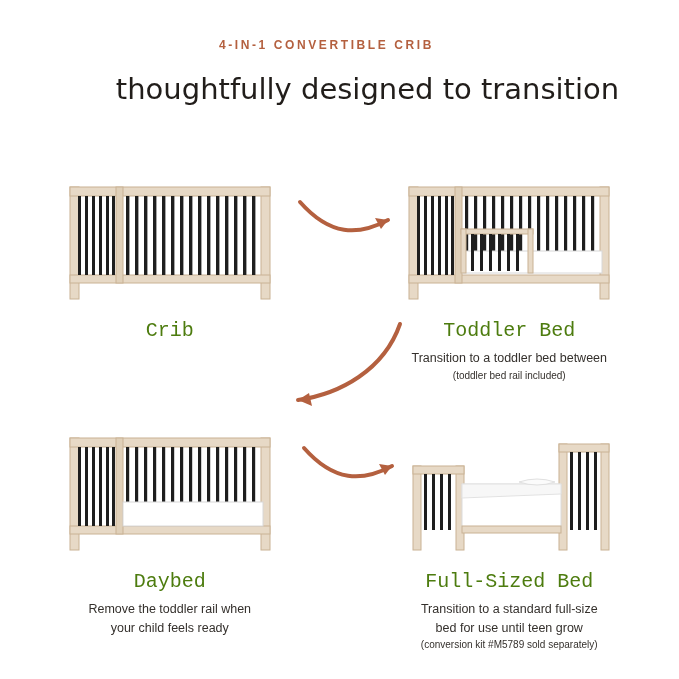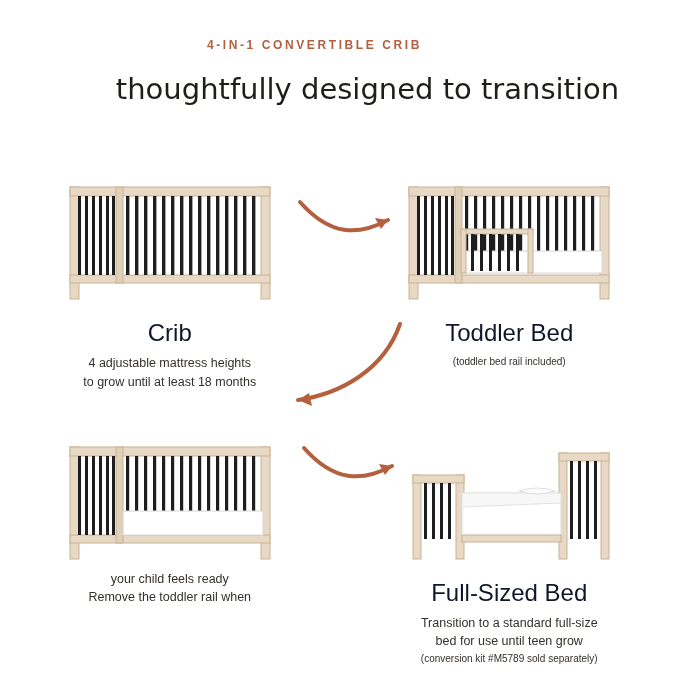--- a/index.html
+++ b/index.html
@@ -15,21 +15,21 @@
     overflow: hidden;
   }
   .page {
     position: relative;
     width: 679px;
     height: 679px;
   }
   .eyebrow {
     position: absolute;
     top: 38px;
-    left: 0;
+    left: 12px;
     width: 629px;
     text-align: center;
     font-size: 12px;
     letter-spacing: 2.6px;
     color: #b4603f;
     font-weight: 700;
   }
   .headline {
     position: absolute;
     top: 70px;
@@ -63,23 +63,23 @@
     align-items: center;
   }
   .art {
     height: 145px;
     display: flex;
     align-items: flex-end;
     justify-content: center;
   }
   .cap-title {
     margin-top: 16px;
-    font-size: 24px;
-    font-family: Liberation Sans, sans-serif;
-    color: #0f172a;
+    font-size: 20px;
+    font-family: Liberation Mono, monospace;
+    color: #4d7c0f;
   }
   .cap-body {
     margin-top: 7px;
     font-size: 12.5px;
     line-height: 1.5;
     text-align: center;
     color: #34302c;
     width: 300px;
   }
   .cap-note {
@@ -150,24 +150,20 @@
               <rect x="165" y="25" width="3.4" height="79"></rect>
               <rect x="174" y="25" width="3.4" height="79"></rect>
               <rect x="183" y="25" width="3.4" height="79"></rect>
               <rect x="192" y="25" width="3.4" height="79"></rect>
             </g>
 
             <rect x="63" y="72" width="138" height="18" fill="#fdfdfd" opacity="0.0"></rect>
           </svg>
         </div>
         <div class="cap-title">Crib</div>
-        <div class="cap-body">
-          <div>4 adjustable mattress heights</div>
-          <div>to grow until at least 18 months</div>
-        </div>
       </div>
 
       <div class="cell">
         <div class="art">
           <svg width="220" height="132" viewBox="0 0 220 132">
 
             <rect x="10" y="16" width="9" height="112" fill="#e7d9c6" stroke="#c9b294" stroke-width="1"></rect>
             <rect x="201" y="16" width="9" height="112" fill="#e7d9c6" stroke="#c9b294" stroke-width="1"></rect>
             <rect x="10" y="16" width="200" height="9" fill="#e7d9c6" stroke="#c9b294" stroke-width="1"></rect>
             <rect x="10" y="104" width="200" height="8" fill="#e7d9c6" stroke="#c9b294" stroke-width="1"></rect>
@@ -212,20 +208,21 @@
                 <rect x="90" y="63" width="3" height="37"></rect>
                 <rect x="99" y="63" width="3" height="37"></rect>
                 <rect x="108" y="63" width="3" height="37"></rect>
                 <rect x="117" y="63" width="3" height="37"></rect>
               </g>
             </g>
           </svg>
         </div>
         <div class="cap-title">Toddler Bed</div>
         <div class="cap-body">
+          <div>Transition to a toddler bed between</div>
           <div class="cap-note">(toddler bed rail included)</div>
         </div>
       </div>
 
     </div>
 
     <div class="row row2">
 
       <div class="cell">
         <div class="art">
@@ -257,23 +254,24 @@
               <rect x="156" y="25" width="3.2" height="55"></rect>
               <rect x="165" y="25" width="3.2" height="55"></rect>
               <rect x="174" y="25" width="3.2" height="55"></rect>
               <rect x="183" y="25" width="3.2" height="55"></rect>
               <rect x="192" y="25" width="3.2" height="55"></rect>
             </g>
 
             <rect x="63" y="80" width="140" height="24" fill="#ffffff" stroke="#d8d8d8" stroke-width="1"></rect>
           </svg>
         </div>
+        <div class="cap-title">Daybed</div>
         <div class="cap-body">
+          <div>Remove the toddler rail when</div>
           <div>your child feels ready</div>
-          <div>Remove the toddler rail when</div>
         </div>
       </div>
 
       <div class="cell">
         <div class="art">
           <svg width="220" height="132" viewBox="0 0 220 132">
 
             <rect x="14" y="44" width="8" height="84" fill="#e7d9c6" stroke="#c9b294" stroke-width="1"></rect>
             <rect x="57" y="44" width="8" height="84" fill="#e7d9c6" stroke="#c9b294" stroke-width="1"></rect>
             <rect x="14" y="44" width="51" height="8" fill="#e7d9c6" stroke="#c9b294" stroke-width="1"></rect>

